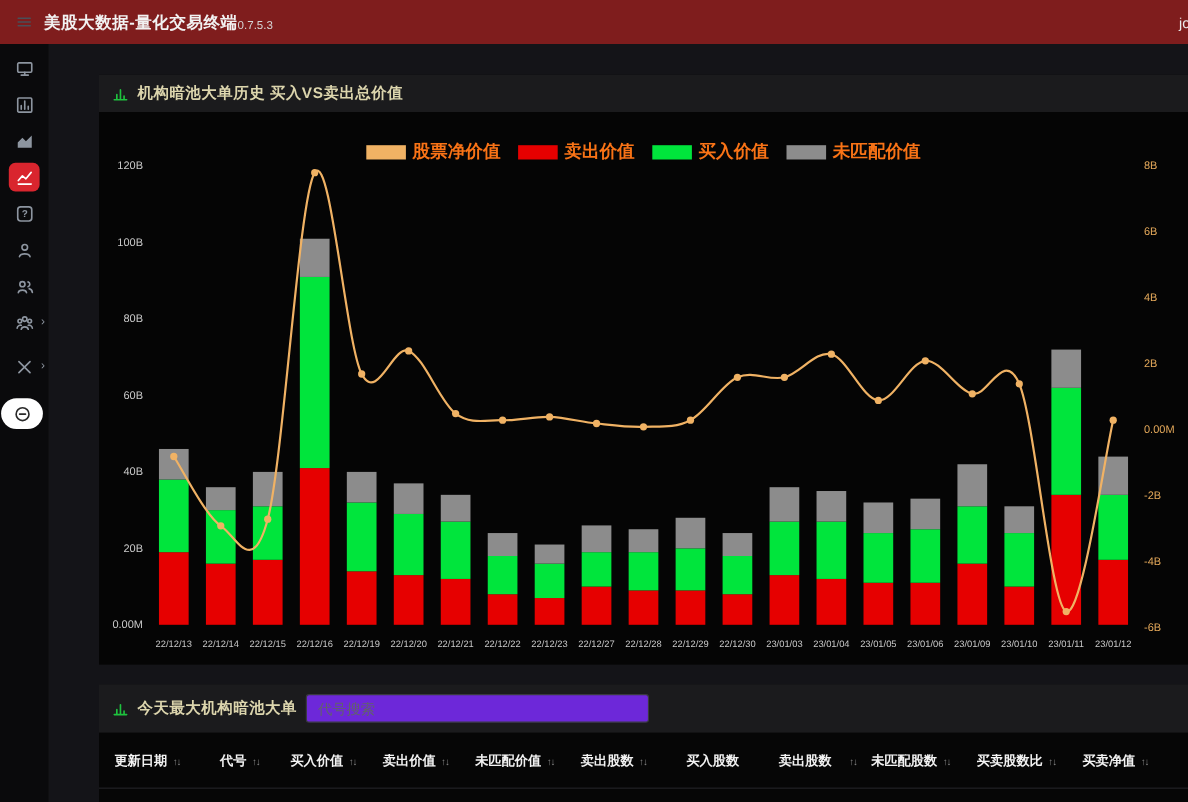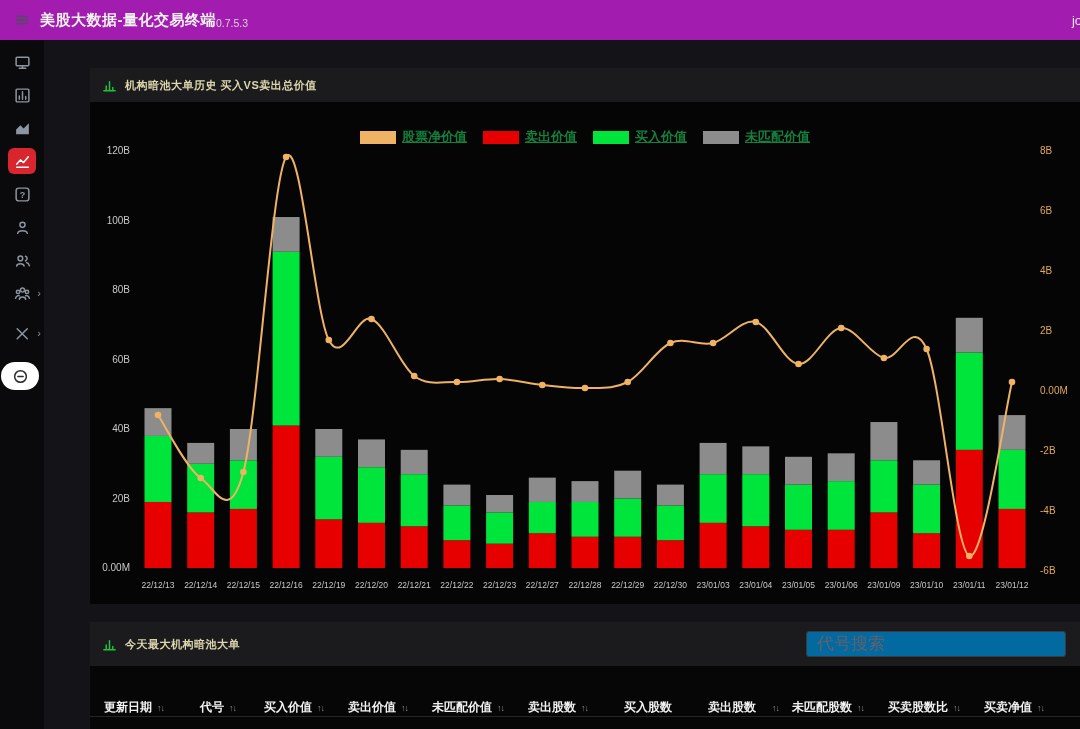--- a/index.html
+++ b/index.html
@@ -1,21 +1,21 @@
 <!DOCTYPE html>
 <html><head>
 <meta charset="utf-8">
 <style>
   * { margin:0; padding:0; box-sizing:border-box; }
   html,body { width:1080px; height:729px; overflow:hidden; background:#141418;
               font-family:"Liberation Sans", sans-serif; }
 
   
   .topbar { position:absolute; top:0; left:0; width:1080px; height:40px;
-            background:#a21caf; display:flex; align-items:center; padding-left:12px; z-index:20; }
+            background:#7f1d1d; display:flex; align-items:center; padding-left:12px; z-index:20; }
   .menu-btn { color:#4a4f58; width:20px; height:20px; margin-right:8px; display:flex;
               align-items:center; justify-content:center; cursor:pointer; }
   .app-title { color:#f2f2f2; font-size:15px; font-weight:bold; letter-spacing:.5px; }
   .app-version { color:#d6d6d6; font-size:10.5px; margin-left:0; margin-top:6px; }
   .topbar-user { margin-left:auto; color:#eaeaea; font-size:13px; margin-right:-2px;
                  white-space:nowrap; cursor:pointer; }
 
   
   .sidebar { position:absolute; top:40px; left:0; width:44px; height:689px;
              background:#0a0a0c; display:flex; flex-direction:column; align-items:center;
@@ -31,38 +31,38 @@
   .side-item.pill { margin-top:12px; width:38px; height:28px; background:#ffffff;
                     border-radius:14px; color:#2a2a2a; align-self:flex-start; margin-left:1px; }
 
   
   .main { position:absolute; top:40px; left:44px; width:1036px; height:689px;
           background:#141418; padding:28px 0 0 46px; overflow:hidden; }
   .panel { width:990px; background:#060606; }
   .panel-header { height:34px; background:#1b1b1d; display:flex; align-items:center;
                   gap:8px; padding:0 14px 0 12px; }
   .p-icon { color:#1ec23e; display:flex; align-items:center; }
-  .panel-title { color:#dcd5ad; font-size:11px; font-weight:bold; letter-spacing:.5px; }
+  .panel-title { color:#dcd5ad; font-size:14px; font-weight:bold; letter-spacing:.5px; }
 
   .chart-wrap { position:relative; width:990px; height:502px; background:#050505; }
   #chart-svg { position:absolute; left:0; top:0; width:990px; height:502px; }
   .legend { position:absolute; top:26px; left:0; width:100%; display:flex;
             justify-content:center; gap:16px; z-index:5; }
   .legend-item { display:flex; align-items:center; gap:6px; cursor:pointer; }
   .legend-swatch { width:36px; height:13px; display:inline-block; }
-  .legend-label { color:#15803d; font-size:13px; font-weight:bold;text-decoration:underline; }
+  .legend-label { color:#f97316; font-size:16px; font-weight:bold; }
 
   .panel2 { margin-top:18px; height:210px; }
-  .panel-header.p2 { height:44px; justify-content:space-between; }
+  .panel-header.p2 { height:44px; }
   .ph-left { display:flex; align-items:center; gap:8px; }
-  .search-input { width:260px; height:26px; background:#0369a1; border:1px solid #3a3a40;
-                  border-radius:3px; color:#cccccc; font-size:17px; padding:0 10px; outline:none; }
+  .search-input { width:312px; height:26px; background:#6d28d9; border:1px solid #3a3a40;
+                  border-radius:3px; color:#cccccc; font-size:13px; padding:0 10px; outline:none; }
   .search-input::placeholder { color:#62626a; }
 
-  .table-header { display:flex; align-items:flex-end; gap:12px; padding-left:14px;
+  .table-header { display:flex; align-items:flex-start; gap:12px; padding-left:14px;
                   height:34px; margin-top:17px; border-bottom:1px solid #242428; }
   .th { display:flex; align-items:center; gap:5px; flex:none; cursor:pointer; }
   .th-label { color:#f2f2f2; font-size:12px; font-weight:bold; white-space:nowrap; }
   .sorter { color:#8a8a8a; font-size:9px; letter-spacing:-1px; white-space:nowrap; }
 
   svg text { font-family:"Liberation Sans", sans-serif; }
 </style>
 </head>
 <body>
 

